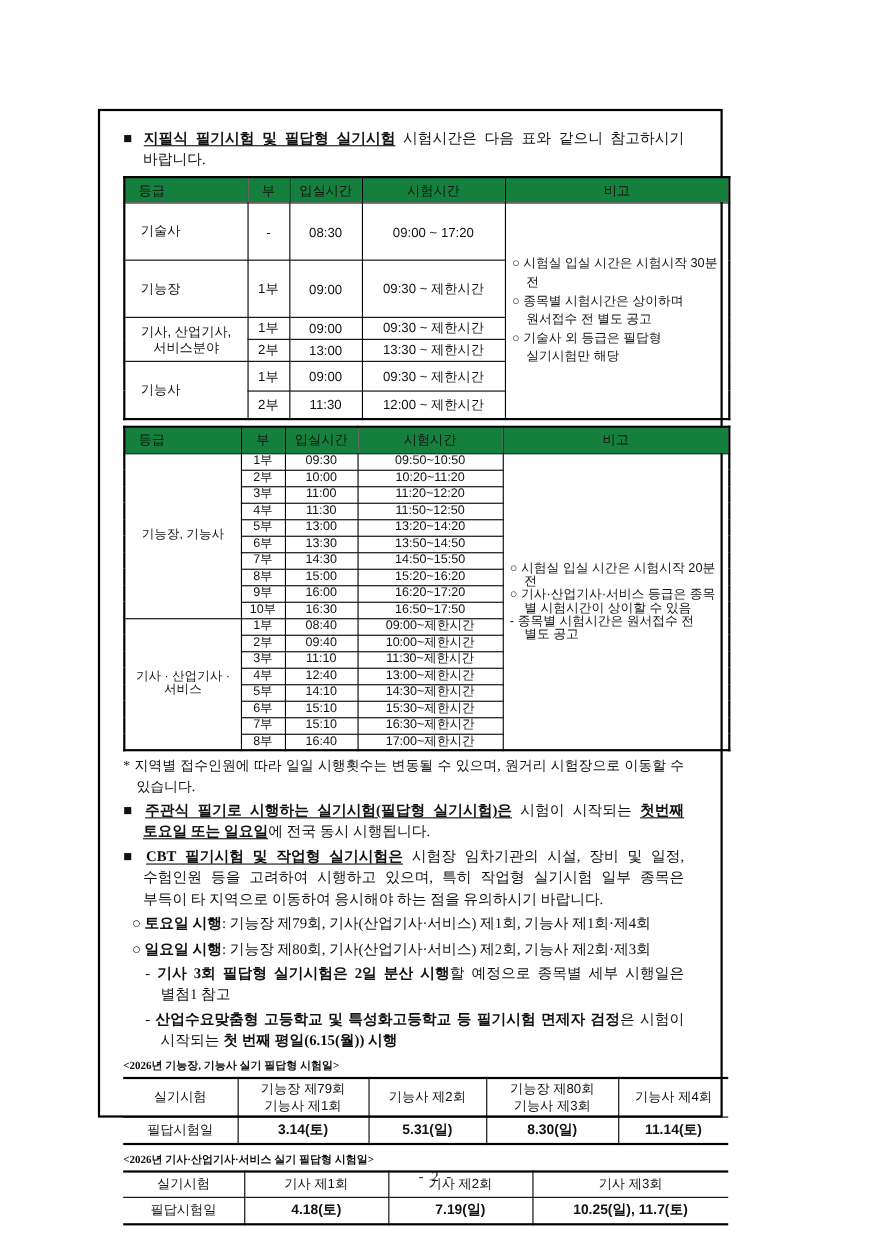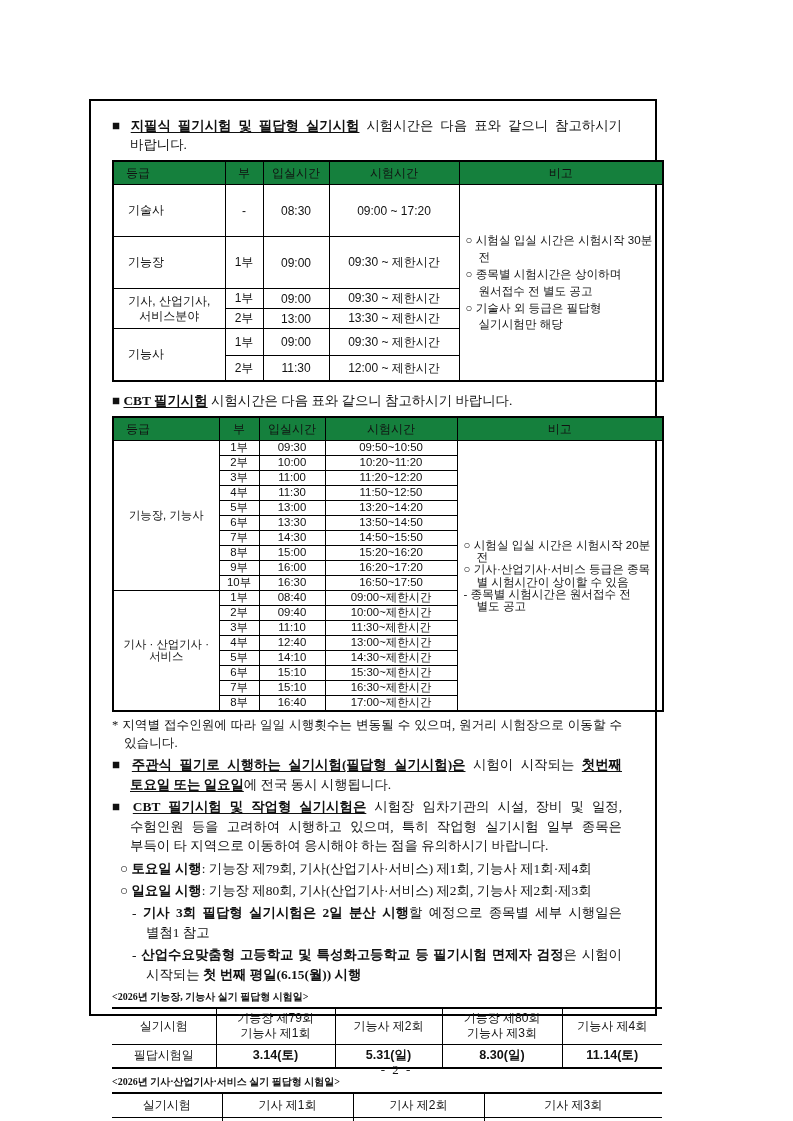--- a/index.html
+++ b/index.html
@@ -108,21 +108,20 @@
           <td>09:30 ~ 제한시간</td>
         </tr>
         <tr>
           <td>2부</td>
           <td>11:30</td>
           <td>12:00 ~ 제한시간</td>
         </tr>
       </tbody>
     </table>
 
-    <p class="para h-sq gap8"><span>■</span> <span class="bu">CBT 필기시험</span><span> 시험시간은 다음 표와 같으니 참고하시기 바랍니다.</span></p>
 
     <table id="table2" class="boxed">
       <colgroup>
           <col style="width:106px">
           <col style="width:40px">
           <col style="width:66px">
           <col style="width:132px">
           <col style="width:206px">
         </colgroup>
       <thead>

